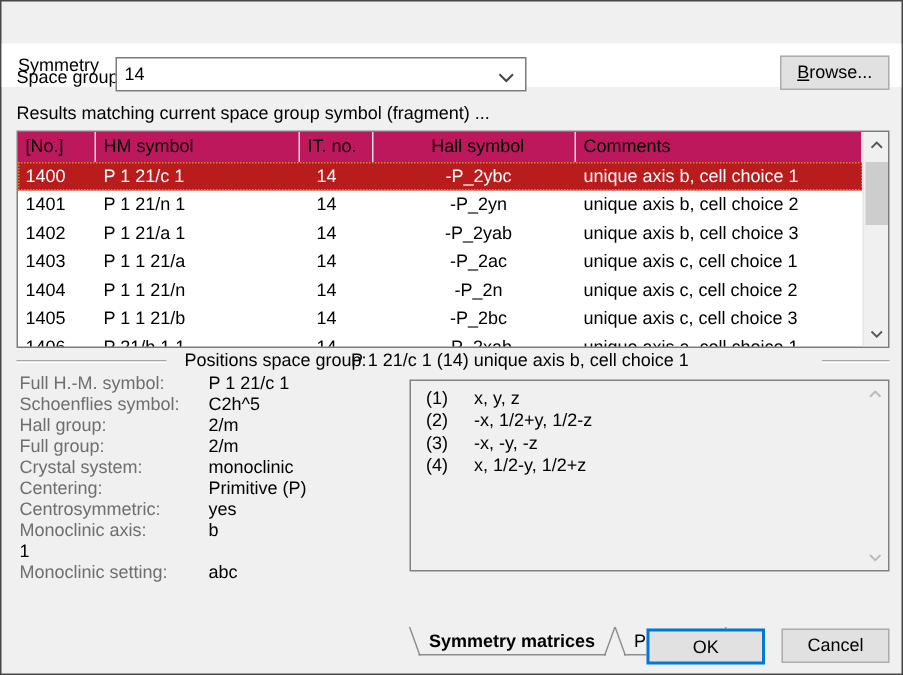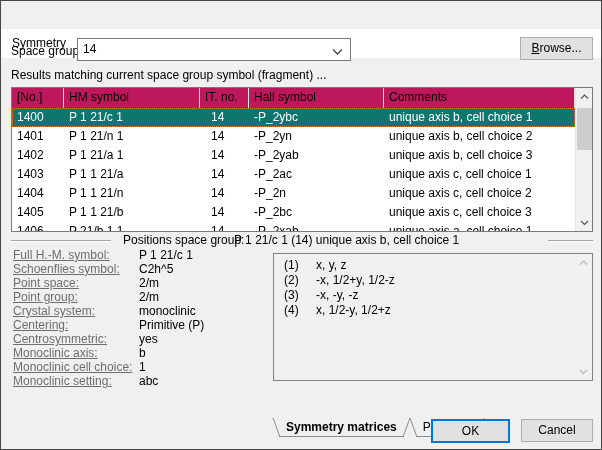--- a/index.html
+++ b/index.html
@@ -31,44 +31,44 @@
 
   
   .listview { position:absolute; left:10px; top:86px; width:582px; height:145px; background:#fff;
               border:1px solid #7b7b7b; overflow:hidden; }
   .lv-content { position:absolute; left:0; top:0; right:17px; bottom:0; overflow:hidden; }
   .lv-header { display:flex; height:20px; background:#be185d; }
   .lv-header .hcell { border-right:1px solid #e0e0e0; line-height:19px; padding-left:5px;
                       overflow:hidden; white-space:nowrap; }
   .lv-row { display:flex; height:19px; line-height:19px; white-space:nowrap; cursor:default; }
   .lv-row .cell { padding-left:5px; overflow:hidden; white-space:nowrap; }
-  .c-no { width:52px; } .c-hm { width:136px; } .c-it { width:49px; } .c-hall { width:135px; }
+  .c-no { width:52px; } .c-hm { width:136px; } .c-it { width:49px; } .c-hall { width:135px;text-align:center; }
   .c-com { flex:1; }
   .lv-row .c-it { padding-left:11px; }
-  .lv-row.selected { background:#0f766e; color:#fff; outline:1px dotted #cf8640; outline-offset:-1px; }
+  .lv-row.selected { background:#b91c1c; color:#fff; outline:1px dotted #cf8640; outline-offset:-1px; }
 
   
   .vscroll { position:absolute; right:0; top:0; bottom:0; width:17px; background:#f0f0f0; border-left:1px solid #e6e6e6; }
   .vscroll .arr { position:absolute; left:0; width:17px; height:17px; text-align:center; }
   .vscroll .arr svg { margin-top:6px; }
   .vscroll .arr.up { top:0; } .vscroll .arr.down { bottom:0; }
   .vscroll .thumb { position:absolute; left:1px; width:15px; background:#cdcdcd; }
   .lv-thumb { top:20px; height:42px; }
 
   
   .etch { position:absolute; height:2px; border-top:1px solid #a5a5a5; border-bottom:1px solid #fff; }
   .etch.left { left:10px; top:239px; width:100px; }
   .etch.right { left:547px; top:239px; width:45px; }
   .sel-label { position:absolute; left:122px; top:232px; }
   .sel-value { position:absolute; left:233px; top:232px; }
 
   
   .details { position:absolute; left:12px; top:247px; width:250px; }
   .drow { display:flex; height:14px; line-height:14px; }
-  .drow .dl { width:126px; color:#6e6e6e;text-decoration:underline; }
+  .drow .dl { width:126px; color:#6e6e6e; }
   .drow .dv { color:#000; }
 
   
   .matbox { position:absolute; left:272px; top:252px; width:320px; height:128px;
             background:#f0f0f0; border:1px solid #828282; }
   .matlist { position:absolute; left:0; top:4px; right:18px; bottom:0; }
   .mrow { display:flex; height:15px; line-height:15px; }
   .mrow .mn { width:42px; padding-left:10px; }
   .matbox .vscroll { border-left:none; }
   .matbox .vscroll svg polyline { stroke:#b9b9b9; }
@@ -193,45 +193,44 @@
   <div class="details">
     <div class="drow">
         <span class="dl">Full H.-M. symbol:</span>
         <span class="dv">P 1 21/c 1</span>
       </div>
     <div class="drow">
         <span class="dl">Schoenflies symbol:</span>
         <span class="dv">C2h^5</span>
       </div>
     <div class="drow">
-        <span class="dl">Point space:</span>
+        <span class="dl">Hall group:</span>
         <span class="dv">2/m</span>
       </div>
     <div class="drow">
-        <span class="dl">Point group:</span>
+        <span class="dl">Full group:</span>
         <span class="dv">2/m</span>
       </div>
     <div class="drow">
         <span class="dl">Crystal system:</span>
         <span class="dv">monoclinic</span>
       </div>
     <div class="drow">
         <span class="dl">Centering:</span>
         <span class="dv">Primitive (P)</span>
       </div>
     <div class="drow">
         <span class="dl">Centrosymmetric:</span>
         <span class="dv">yes</span>
       </div>
     <div class="drow">
         <span class="dl">Monoclinic axis:</span>
         <span class="dv">b</span>
       </div>
     <div class="drow">
-        <span class="dl">Monoclinic cell choice:</span>
         <span class="dv">1</span>
       </div>
     <div class="drow">
         <span class="dl">Monoclinic setting:</span>
         <span class="dv">abc</span>
       </div>
   </div>
 
   <div class="matbox">
     <div class="matlist">

